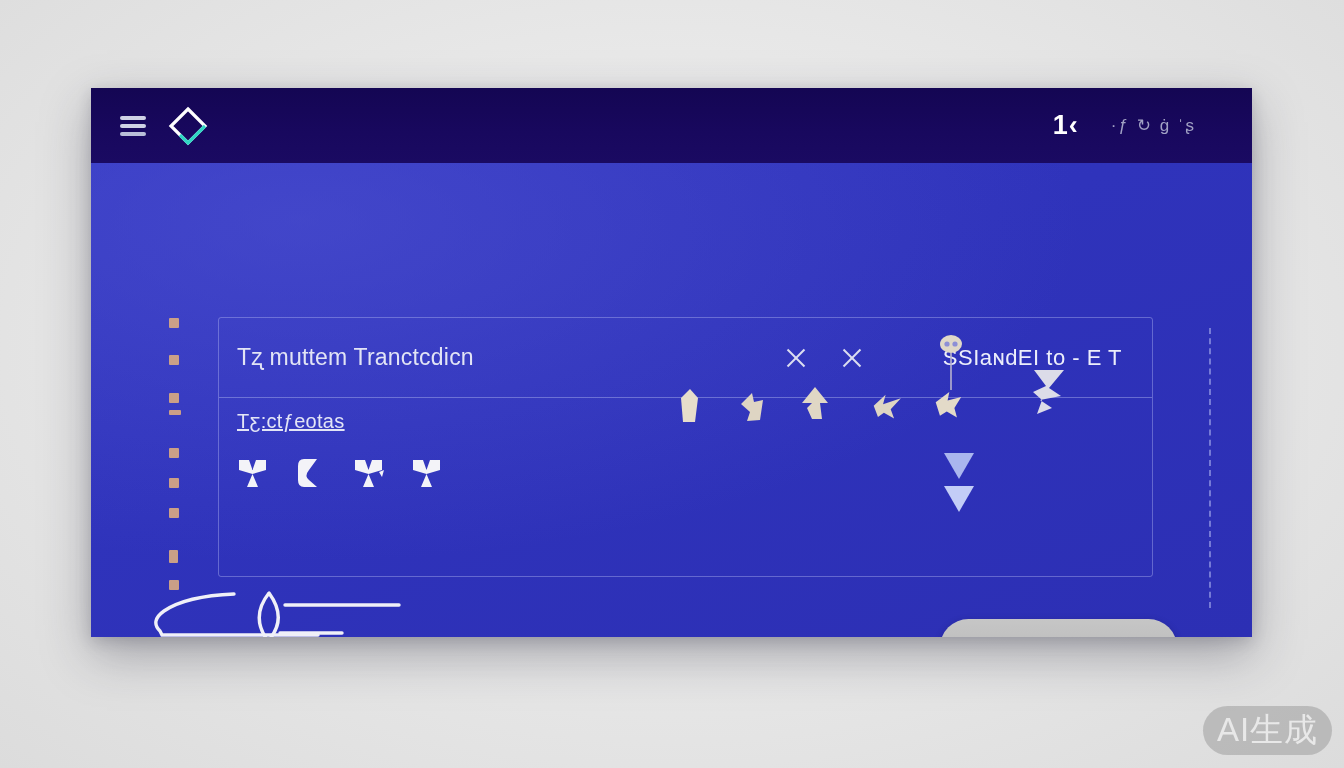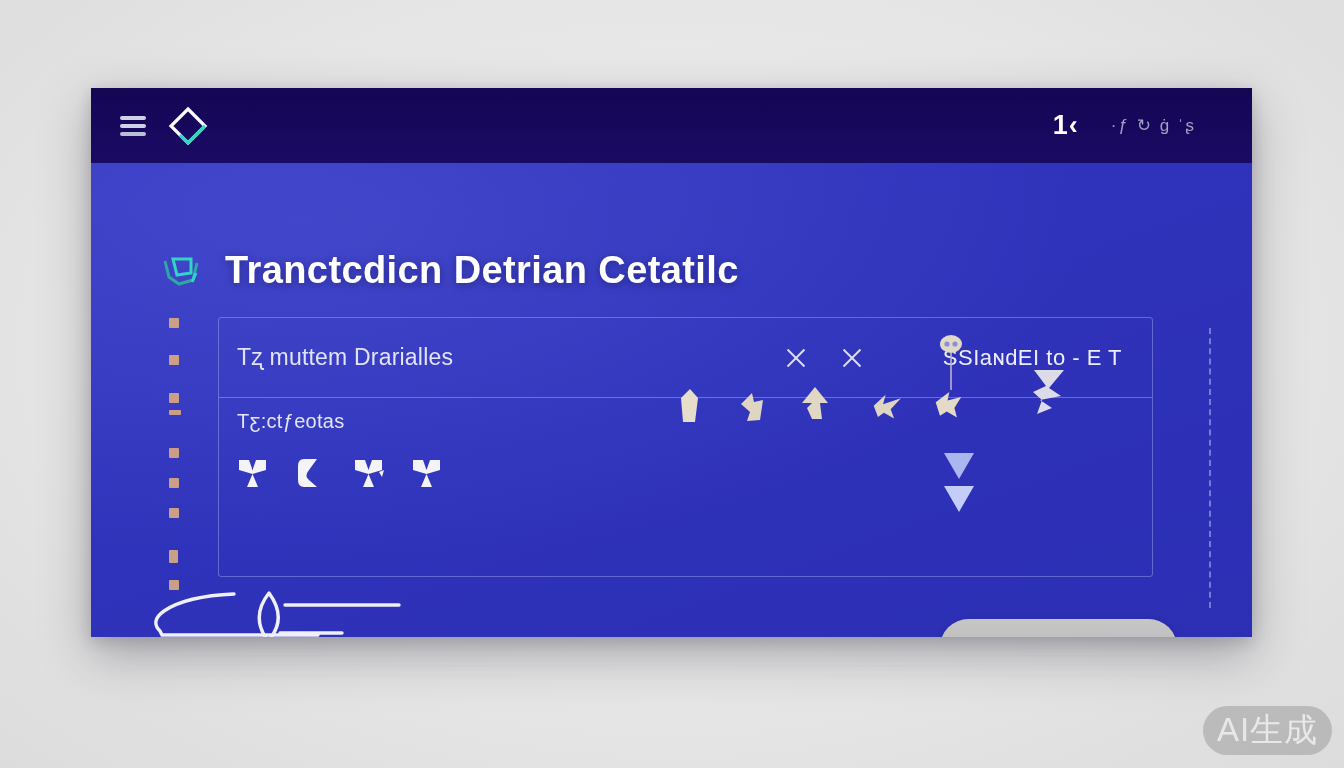--- a/index.html
+++ b/index.html
@@ -203,20 +203,21 @@
     margin-left: 48px;
   }
 
   .section-label {
     position: absolute;
     left: 18px;
     top: 92px;
     color: #e3e5f6;
     font-size: 20px;
     letter-spacing: 0.3px;
+    text-decoration: underline;
   }
 
   
   .bowtie-strip {
     position: absolute;
     left: 18px;
     top: 138px;
     display: flex;
     gap: 27px;
   }
@@ -340,35 +341,25 @@
       <span style="top:37px"></span>
       <span style="top:75px"></span>
       <span style="top:92px; height:5px; width:12px;"></span>
       <span style="top:130px"></span>
       <span style="top:160px"></span>
       <span style="top:190px"></span>
       <span style="top:232px; height:13px; width:9px;"></span>
       <span style="top:262px"></span>
     </div>
 
-    <div class="title-row">
-      <div class="brand-mark">
-        <svg width="44" height="40" viewBox="0 0 44 40">
-          <path d="M6 10 L10 26 L20 33 L34 29 L38 12" fill="none" stroke="#2ea8a0" stroke-width="3"></path>
-          <path d="M14 8 L32 8 L32 22 L18 24 Z" fill="none" stroke="#2fd6c4" stroke-width="3"></path>
-          <path d="M37 22 L33 31" stroke="#2fd6c4" stroke-width="3" fill="none"></path>
-        </svg>
-      </div>
-      <div class="page-title">Tranctcdicn Detrian  Cetatilc</div>
-    </div>
 
     <div class="content-card">
 
       <div class="card-row">
-        <div class="row-label">Tʐ muttem Drarialles</div>
+        <div class="row-label">Tʐ muttem Tranctcdicn</div>
         <div class="row-actions">
           <div class="x-icon"></div>
           <div class="x-icon"></div>
           <div class="row-status">SSIaɴdEІ to - E T</div>
         </div>
       </div>
 
       <div class="section-label">Tƹ:ctƒeotas</div>
 
       <div class="bowtie-strip">

